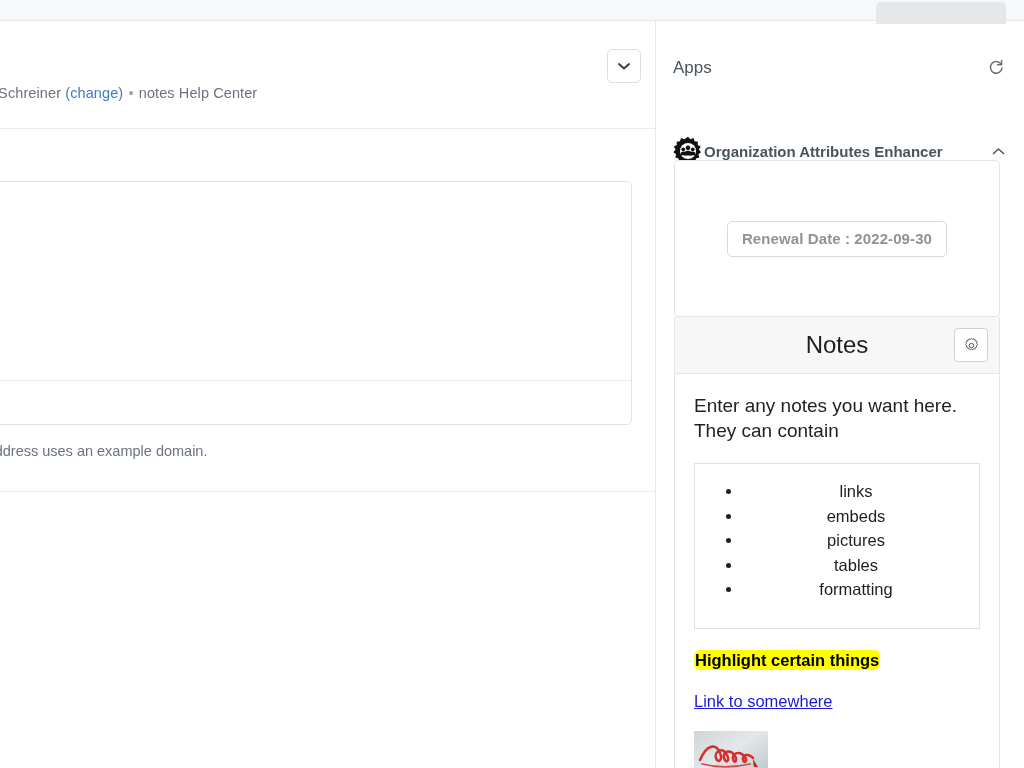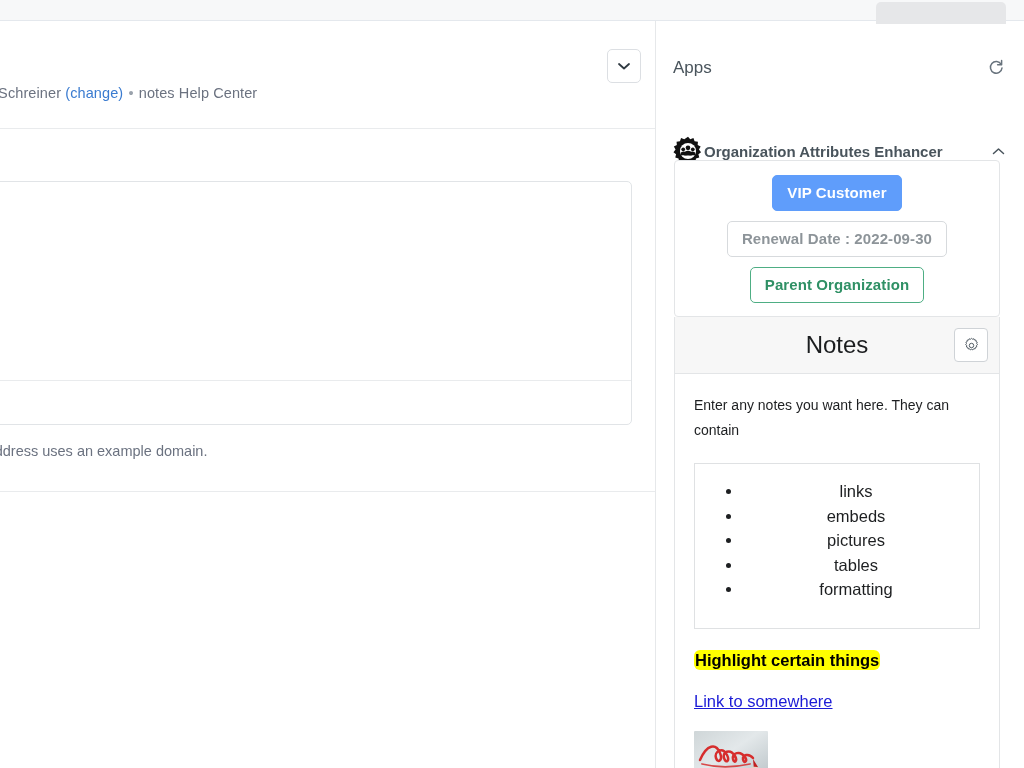--- a/index.html
+++ b/index.html
@@ -244,21 +244,21 @@
     background: #ffffff;
     display: flex;
     align-items: center;
     justify-content: center;
   }
 
   .notes-body {
     padding: 19px 19px 20px 19px;
   }
   .notes-intro {
-    font-size: 14px;
+    font-size: 19px;
     line-height: 25px;
     color: #1d1f21;
     font-family: "Liberation Sans", sans-serif;
   }
   .notes-list-box {
     margin-top: 20px;
     border: 1px solid #dfe1e3;
     padding: 15px 10px 26px 26px;
     min-height: 158px;
   }
@@ -362,23 +362,21 @@
       </span>
       <span class="app-name">Organization Attributes Enhancer</span>
       <span class="app-chevron">
         <svg width="13" height="9" viewBox="0 0 13 9">
           <path d="M1.5 6.5 L6.5 2 L11.5 6.5" fill="none" stroke="#49545c" stroke-width="1.5" stroke-linecap="round" stroke-linejoin="round"></path>
         </svg>
       </span>
     </div>
 
     <div class="attr-card">
-      <span class="badge badge-filled">VIP Customer</span>
       <span class="badge badge-outline-gray">Renewal Date : 2022-09-30</span>
-      <span class="badge badge-outline-green">Parent Organization</span>
     </div>
 
     <div class="notes-card">
       <div class="notes-header">
         <span class="notes-title">Notes</span>
         <span class="notes-settings-btn">
           <svg width="17" height="17" viewBox="0 0 20 20">
             <path d="M10 1.6 l1.3 1.0 1.6-0.5 0.7 1.5 1.7 0.1 0 1.7 1.5 0.8 -0.7 1.5 1.0 1.3 -1.3 1.0 0.4 1.7 -1.6 0.5 -0.3 1.7 -1.7-0.1 -1.0 1.4 -1.5-0.8 -1.5 0.8 -1.0-1.4 -1.7 0.1 -0.3-1.7 -1.6-0.5 0.4-1.7 -1.3-1.0 1.0-1.3 -0.7-1.5 1.5-0.8 0-1.7 1.7-0.1 0.7-1.5 1.6 0.5z" fill="none" stroke="#49545c" stroke-width="1.1" stroke-linejoin="round"></path>
             <circle cx="10" cy="10" r="2.6" fill="none" stroke="#49545c" stroke-width="1.1"></circle>
           </svg>

